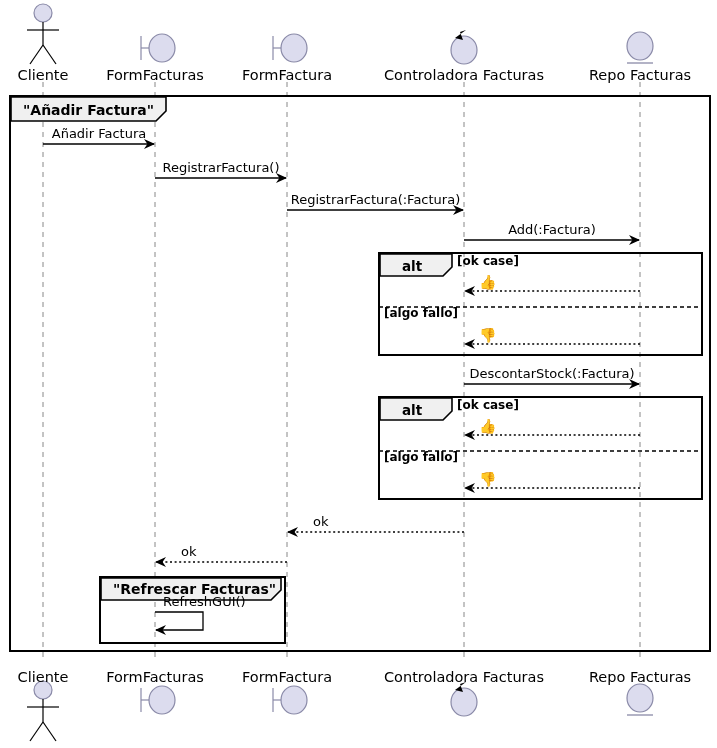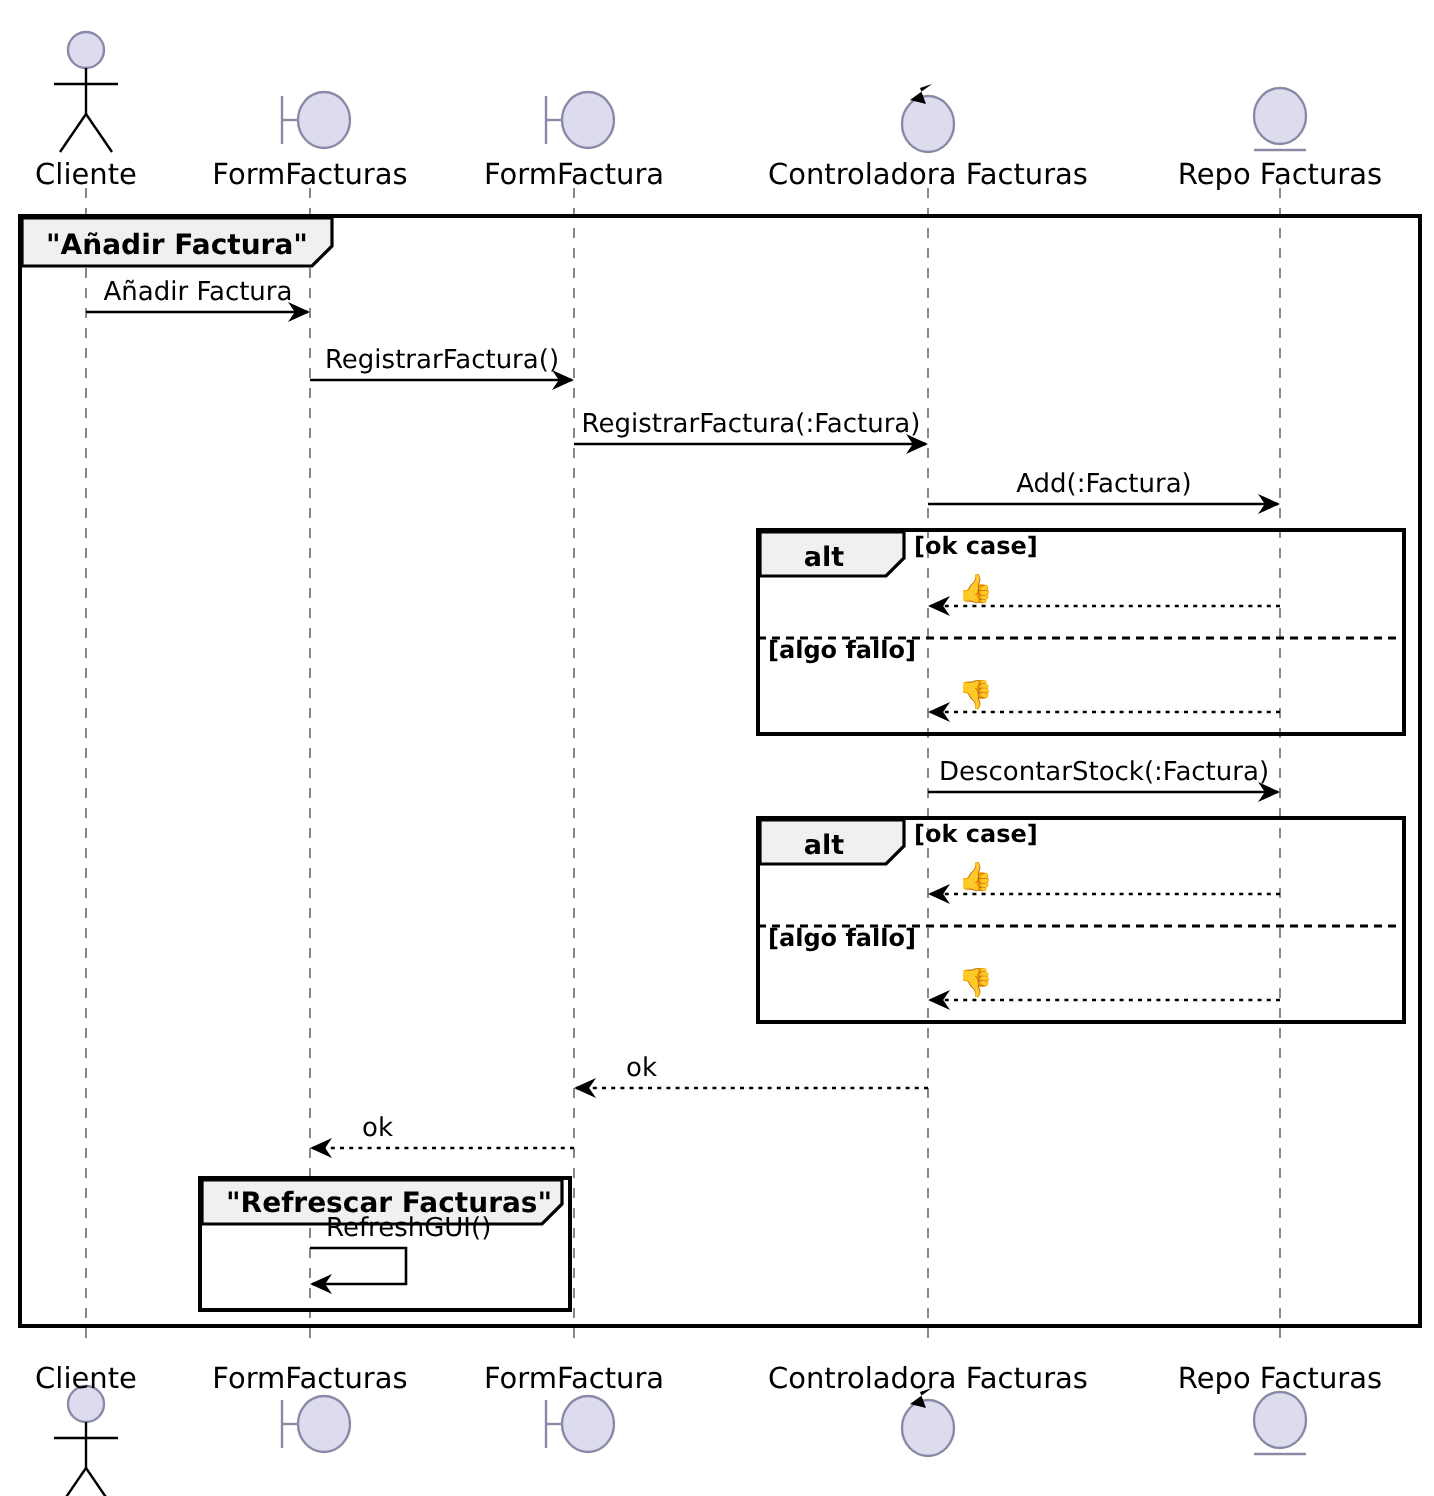--- a/index.html
+++ b/index.html
@@ -11,21 +11,21 @@
     font-family: "DejaVu Sans", "Liberation Sans", sans-serif;
     width: 717px;
     height: 748px;
     position: relative;
     overflow: hidden;
     color: #000000;
   }
   #diagram-root {
     position: absolute;
     left: 0;
-    top: 12px;
+    top: 0;
     width: 717px;
     height: 728px;
   }
   svg.diagram {
     display: block;
     width: 717px;
     height: 748px;
   }
   text {
     font-family: "DejaVu Sans", "Liberation Sans", sans-serif;

